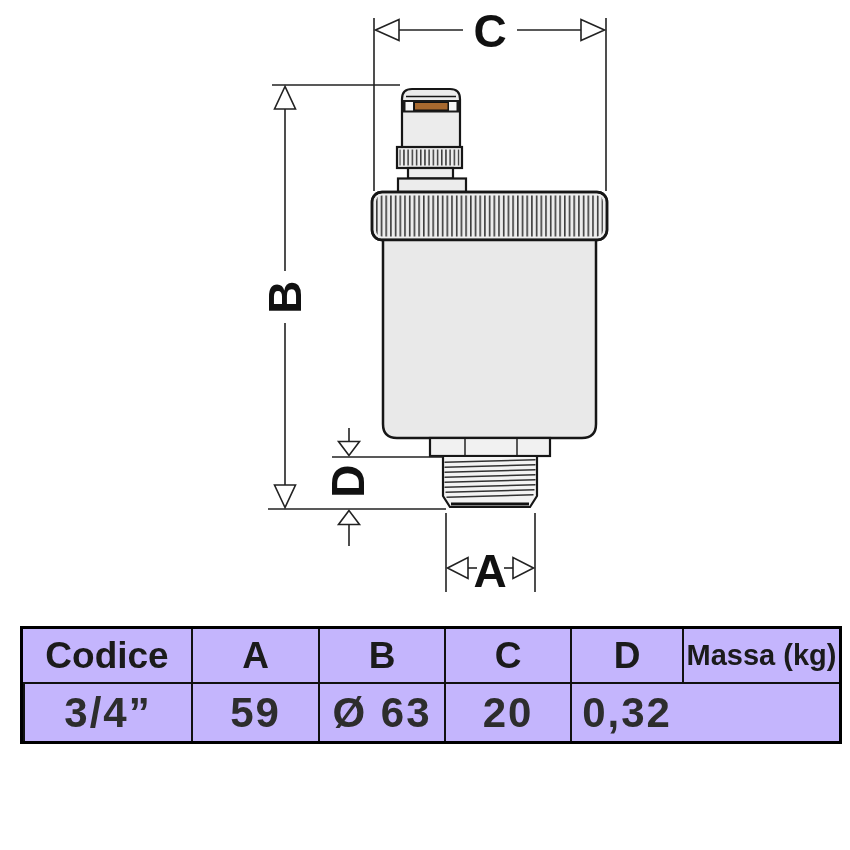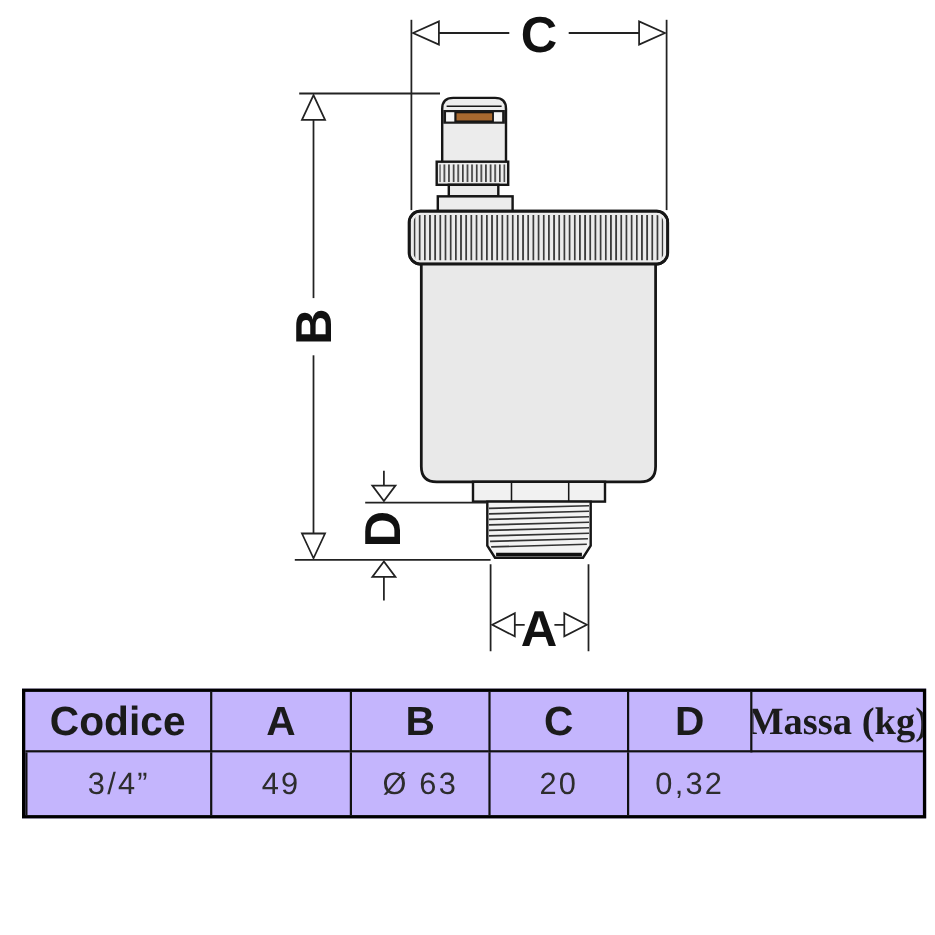--- a/index.html
+++ b/index.html
@@ -43,24 +43,24 @@
     overflow: hidden;
   }
   .cell.first { border-left: none; }
   .cell.hdr { border-bottom: 2.5px solid #111111; }
   .th {
     font-weight: bold;
     font-size: 37px;
     color: #1b1b1b;
     letter-spacing: 0px;
   }
-  .th-small { font-size: 35px; font-family: Liberation Serif, serif; }
+  .th-small { font-size: 29px; }
   .td {
-    font-size: 28px;
-    font-weight: 400;
+    font-size: 42px;
+    font-weight: 700;
     color: #2d2d2d;
     letter-spacing: 2px;
   }
   .code-bold {
     font-weight: bold;
     font-size: 42px;
     color: #111111;
     letter-spacing: 1px;
   }
   .code-light {
@@ -196,21 +196,21 @@
       <span class="th">D</span>
     </div>
     <div class="cell hdr">
       <span class="th th-small">Massa (kg)</span>
     </div>
 
     <div class="cell">
       <span class="td">3/4”</span>
     </div>
     <div class="cell">
-      <span class="td">49</span>
+      <span class="td">59</span>
     </div>
     <div class="cell">
       <span class="td">Ø 63</span>
     </div>
     <div class="cell">
       <span class="td">20</span>
     </div>
     <div class="cell">
       <span class="td">0,32</span>
     </div>

